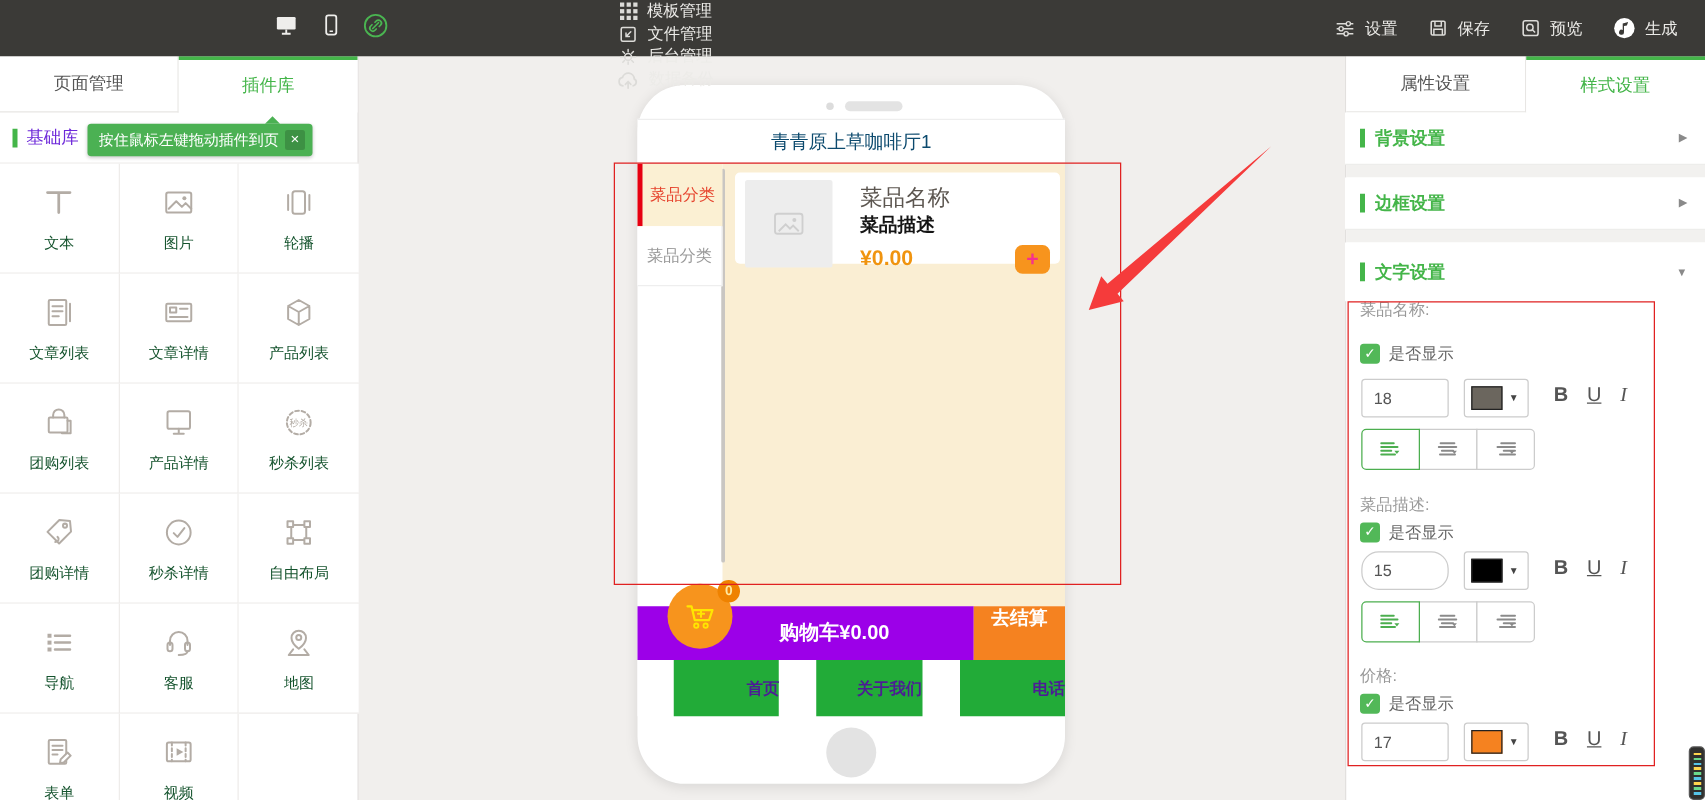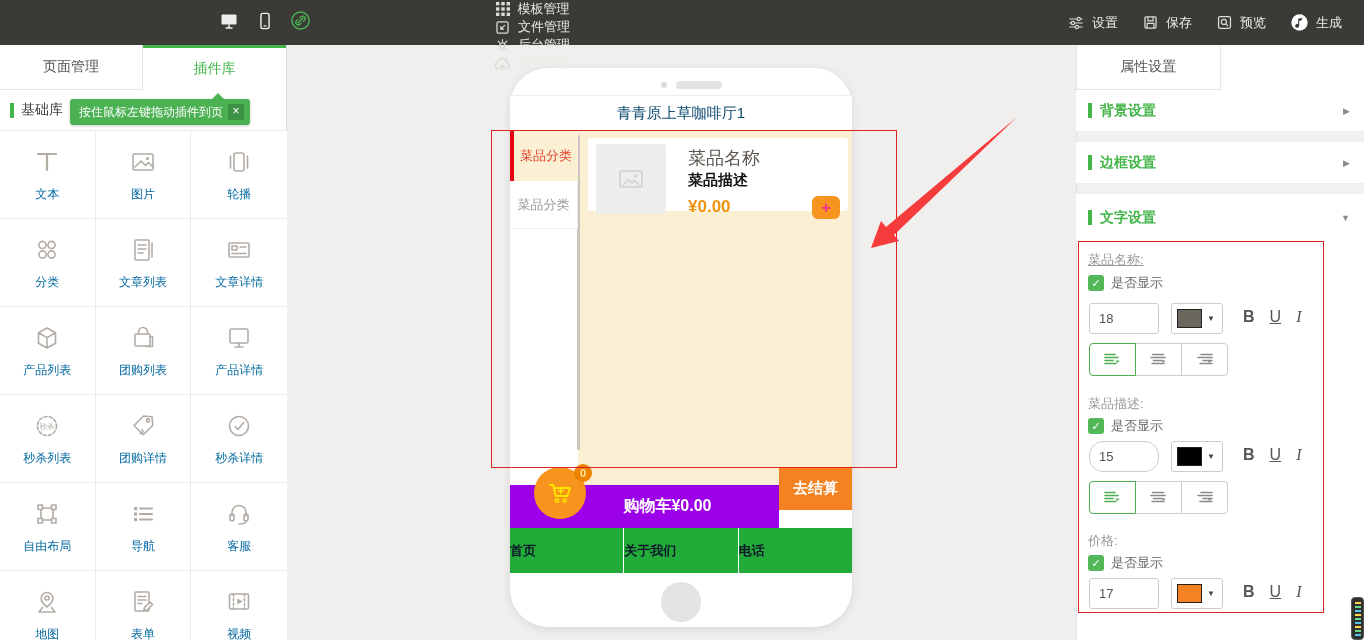--- a/index.html
+++ b/index.html
@@ -12,44 +12,44 @@
   #topbar { left:0; top:0; width:1364px; height:45px; background:#3b3a37; z-index:90; }
   .tb-item { display:flex; align-items:center; gap:7px; color:#ecebe8; font-size:13px; cursor:pointer; }
   .tb-sep { width:1px; height:14px; background:#5c5b57; margin:0 16px; }
 
   
   #leftpanel { left:0; top:45px; width:287px; height:595px; background:#fff; border-right:1px solid #e2e0de; }
   .ltab { width:50%; height:45px; display:flex; align-items:center; justify-content:center; font-size:14px; color:#555; cursor:pointer; background:#fff; }
   .ltab.inactive { border-bottom:1px solid #e8e6e4; border-right:1px solid #e8e6e4; }
   .ltab.active { border-top:3px solid #44b549; color:#44b549; }
   .lib-bar { width:4px; height:15px; background:#44b549; margin-right:7px; }
-  .lib-label { font-size:14px; color:#404040; }
+  .lib-label { font-size:14px; color:#6d28d9; }
   .grid { left:0; top:85px; width:287px; height:510px; display:grid; grid-template-columns:repeat(3,1fr); grid-auto-rows:88px; border-top:1px solid #eeecea; }
   .cell { border-right:1px solid #eeecea; border-bottom:1px solid #eeecea; display:flex; flex-direction:column; align-items:center; justify-content:center; gap:8px; cursor:grab; background:#fff; }
   .cell:nth-child(3n) { border-right:none; }
-  .cell span { font-size:12px; color:#0369a1; }
+  .cell span { font-size:12px; color:#14532d; }
   .picon { stroke:#b3aca5; fill:none; stroke-width:1.6; stroke-linecap:round; stroke-linejoin:round; }
 
   
   #tooltip { left:70px; top:99px; height:26px; background:#4bb153; border-radius:3px; display:flex; align-items:center; padding:0 6px 0 9px; z-index:40; box-shadow:0 1px 3px rgba(0,0,0,.2); }
   #tooltip .txt { color:#fff; font-size:12px; white-space:nowrap; }
   #tooltip .close { width:16px; height:16px; margin-left:5px; background:rgba(0,0,0,.18); border-radius:2px; color:#fff; font-size:12px; line-height:15px; text-align:center; cursor:pointer; }
   #tooltip .tri { position:absolute; top:-6px; left:142px; width:0; height:0; border-left:6px solid transparent; border-right:6px solid transparent; border-bottom:6px solid #4bb153; }
 
   
   #phone { left:510px; top:68px; width:342px; height:559px; background:#fff; border-radius:38px; box-shadow:0 2px 10px rgba(0,0,0,.1); }
   #ptitle { left:510px; top:95px; width:342px; height:36px; border-top:1px solid #eeeeee; border-bottom:1px solid #ebebeb; display:flex; align-items:center; justify-content:center; font-size:15px; color:#0c4a6e; background:#fff; }
   .cat { width:68px; display:flex; align-items:center; justify-content:center; font-size:13px; cursor:pointer; }
   #content-bg { left:578px; top:131px; width:274px; height:354px; background:#faeed3; }
   #dish-card { left:588px; top:138px; width:260px; height:73px; background:#fff; border-radius:4px; }
   .vscroll { left:577px; top:135px; width:3px; height:315px; background:#c9c6c2; border-radius:2px; }
   #purplebar { left:510px; top:485px; width:269px; height:43px; background:#9c00e8; display:flex; align-items:center; justify-content:center; padding-left:46px; color:#fff; font-size:16px; font-weight:bold; }
-  #checkout { left:779px; top:467px; width:73px; height:43px; background:#f58220; color:#fff; font-size:15px; font-weight:bold; display:flex; align-items:center; justify-content:center; cursor:pointer; }
+  #checkout { left:779px; top:485px; width:73px; height:43px; background:#f58220; color:#fff; font-size:15px; font-weight:bold; display:flex; align-items:flex-start; justify-content:center; cursor:pointer; }
   #pnav { left:510px; top:528px; width:342px; height:45px; background:#fff; display:flex; gap:1px; }
-  .pnav-cell { flex:1; background:#22ab38; color:#0f172a; font-size:13px; font-weight:bold; display:flex; align-items:center; justify-content:flex-start; cursor:pointer; }
+  .pnav-cell { flex:1; background:#22ab38; color:#4c1d95; font-size:13px; font-weight:bold; display:flex; align-items:center; justify-content:flex-end; cursor:pointer;margin-left:29px; }
   #cartwrap { left:534px; top:467px; width:52px; height:52px; background:#f7941d; border-radius:50%; z-index:20; display:flex; align-items:center; justify-content:center; }
   #cartbadge { position:absolute; right:-6px; top:-3px; width:18px; height:18px; background:#ef8200; border-radius:50%; color:#ffe9a0; font-size:11px; font-weight:bold; text-align:center; line-height:18px; }
 
   
   #sel-rect { left:491px; top:130px; width:406px; height:338px; border:1px solid #e02121; z-index:50; pointer-events:none; }
   #arrow-svg { left:287px; top:45px; z-index:60; pointer-events:none; }
   #rp-rect { left:1078px; top:241px; width:246px; height:372px; border:1px solid #e02121; z-index:50; pointer-events:none; }
 
   
   #rightpanel { left:1076px; top:45px; width:288px; height:595px; background:#fff; border-left:1px solid #e2e0de; }
@@ -216,29 +216,20 @@
     </div>
     <div class="cell">
       <svg class="picon" width="32" height="32" viewBox="0 0 32 32">
           <rect x="11" y="7" width="10" height="18" rx="2"></rect>
           <path d="M7.5 10v12 M24.5 10v12"></path>
         </svg>
       <span>轮播</span>
     </div>
     <div class="cell">
       <svg class="picon" width="32" height="32" viewBox="0 0 32 32">
-          <circle cx="11.5" cy="11" r="3.6"></circle>
-          <circle cx="20.5" cy="11" r="3.6"></circle>
-          <circle cx="11.5" cy="20.5" r="3.6"></circle>
-          <circle cx="20.5" cy="20.5" r="3.6"></circle>
-        </svg>
-      <span>分类</span>
-    </div>
-    <div class="cell">
-      <svg class="picon" width="32" height="32" viewBox="0 0 32 32">
           <rect x="8" y="6" width="14" height="20" rx="1"></rect>
           <path d="M11 11h8 M11 15h8 M11 19h5 M25 9v14"></path>
         </svg>
       <span>文章列表</span>
     </div>
     <div class="cell">
       <svg class="picon" width="32" height="32" viewBox="0 0 32 32">
           <rect x="6" y="9" width="20" height="14" rx="1"></rect>
           <rect x="9" y="12" width="5" height="4"></rect>
           <path d="M17 13h6 M9 19.5h14"></path>
@@ -413,20 +404,21 @@
 <div class="abs" style="left:661px;top:582px;width:40px;height:40px;border-radius:50%;background:#e3e3e3;"></div>
 
 <div id="sel-rect" class="abs"></div>
 <svg id="arrow-svg" class="abs" width="789" height="595">
   <polygon points="730,72 599,182 594,176 584,203 612,196 607,190" fill="#f53b3b"></polygon>
 </svg>
 
 <div id="rightpanel" class="abs">
   <div class="flex" style="height:45px;">
     <div class="rtab inactive">属性设置</div>
+    <div class="rtab active">样式设置</div>
   </div>
 </div>
 
 <div class="sect abs" style="left:1076px;top:90px;width:288px;height:42px;">
   <span class="bar"></span>
   <span class="lbl">背景设置</span>
   <span class="arr">▶</span>
 </div>
 <div class="sect-gap abs" style="left:1077px;top:132px;width:287px;height:10px;"></div>
 <div class="sect abs" style="left:1076px;top:142px;width:288px;height:42px;">
@@ -436,21 +428,21 @@
 </div>
 <div class="sect-gap abs" style="left:1077px;top:184px;width:287px;height:10px;"></div>
 <div class="sect abs" style="left:1076px;top:194px;width:288px;height:47px;border-bottom:none;">
   <span class="bar"></span>
   <span class="lbl">文字设置</span>
   <span class="arr">▼</span>
 </div>
 
 <div id="rp-rect" class="abs"></div>
 
-<div class="abs glabel" style="left:1088px;top:251px;text-decoration:underline;">菜品名称:</div>
+<div class="abs glabel" style="left:1088px;top:239px;">菜品名称:</div>
 <div class="abs chkrow" style="left:1088px;top:274px;">
   <span class="chk">✓</span>
   <span class="chklbl">是否显示</span>
 </div>
 <input class="abs sizeinput" style="left: 1089px; top: 303px;" value="18">
 <div class="abs colordd" style="left:1171px;top:303px;">
   <span class="swatch" style="background: rgb(107, 102, 94);"></span>
   <span class="ddarr">▼</span>
 </div>
 <div class="abs bui" style="left:1243px;top:308px;">

